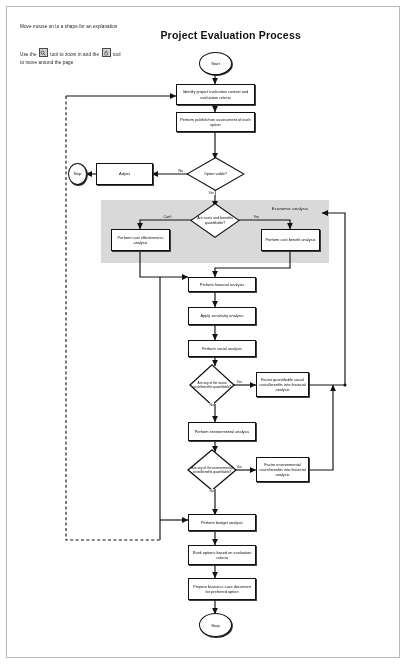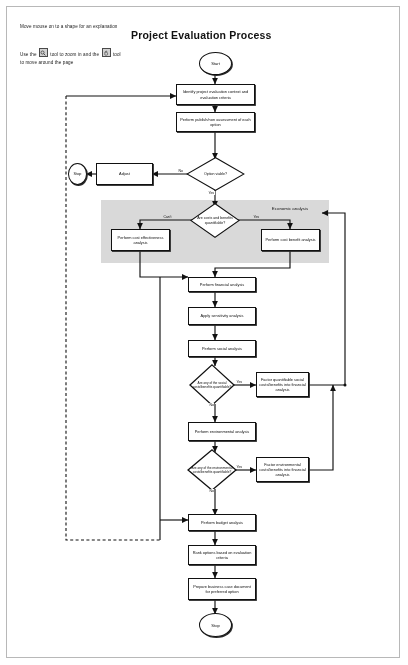--- a/index.html
+++ b/index.html
@@ -6,21 +6,21 @@
   body{font-family:"Liberation Sans",sans-serif;}
   #page{position:relative;width:408px;height:665px;background:#fff;overflow:hidden;}
   #sheet{position:absolute;left:6px;top:6px;width:394px;height:652px;border:1px solid #b8b8b8;background:#fff;box-sizing:border-box;}
 
   .help{position:absolute;color:#1a1a1a;font-size:4.6px;line-height:1.75;letter-spacing:.1px;}
   #help1{left:20px;top:23px;width:102px;}
   #help2{left:20px;top:48px;width:104px;}
   .tool-glyph{display:inline-block;width:7px;height:7px;border:.5px solid #4a4a4a;background:#d2d2d2;vertical-align:-1px;position:relative;margin:0 1px;}
   .tool-glyph svg{position:absolute;left:.5px;top:.5px;}
 
-  #title{position:absolute;left:131px;top:29px;width:170px;text-align:left;font-size:10.5px;font-weight:bold;color:#111;letter-spacing:.2px;}
+  #title{position:absolute;left:131px;top:29px;width:170px;text-align:right;font-size:10.5px;font-weight:bold;color:#111;letter-spacing:.2px;}
 
   #canvas{position:absolute;left:0;top:0;width:394px;height:652px;}
 
   .node{position:absolute;box-sizing:border-box;display:flex;align-items:center;justify-content:center;text-align:center;color:#0d0d0d;background:#fff;}
   .proc{border:1.1px solid #111;font-size:3.9px;line-height:1.32;padding:1px 2px;box-shadow:.9px .9px 0 #2b2b2b;}
   .term{border:1.1px solid #111;border-radius:50%;font-size:4.1px;box-shadow:.9px .9px 0 #2b2b2b;}
   .dec-wrap{position:absolute;}
   .dec-wrap .dia{position:absolute;left:0;top:0;width:100%;height:100%;}
   .dec-wrap .dtext{position:absolute;left:8%;top:0;width:84%;height:100%;display:flex;align-items:center;justify-content:center;text-align:center;font-size:3.6px;line-height:1.25;color:#0d0d0d;}
 

